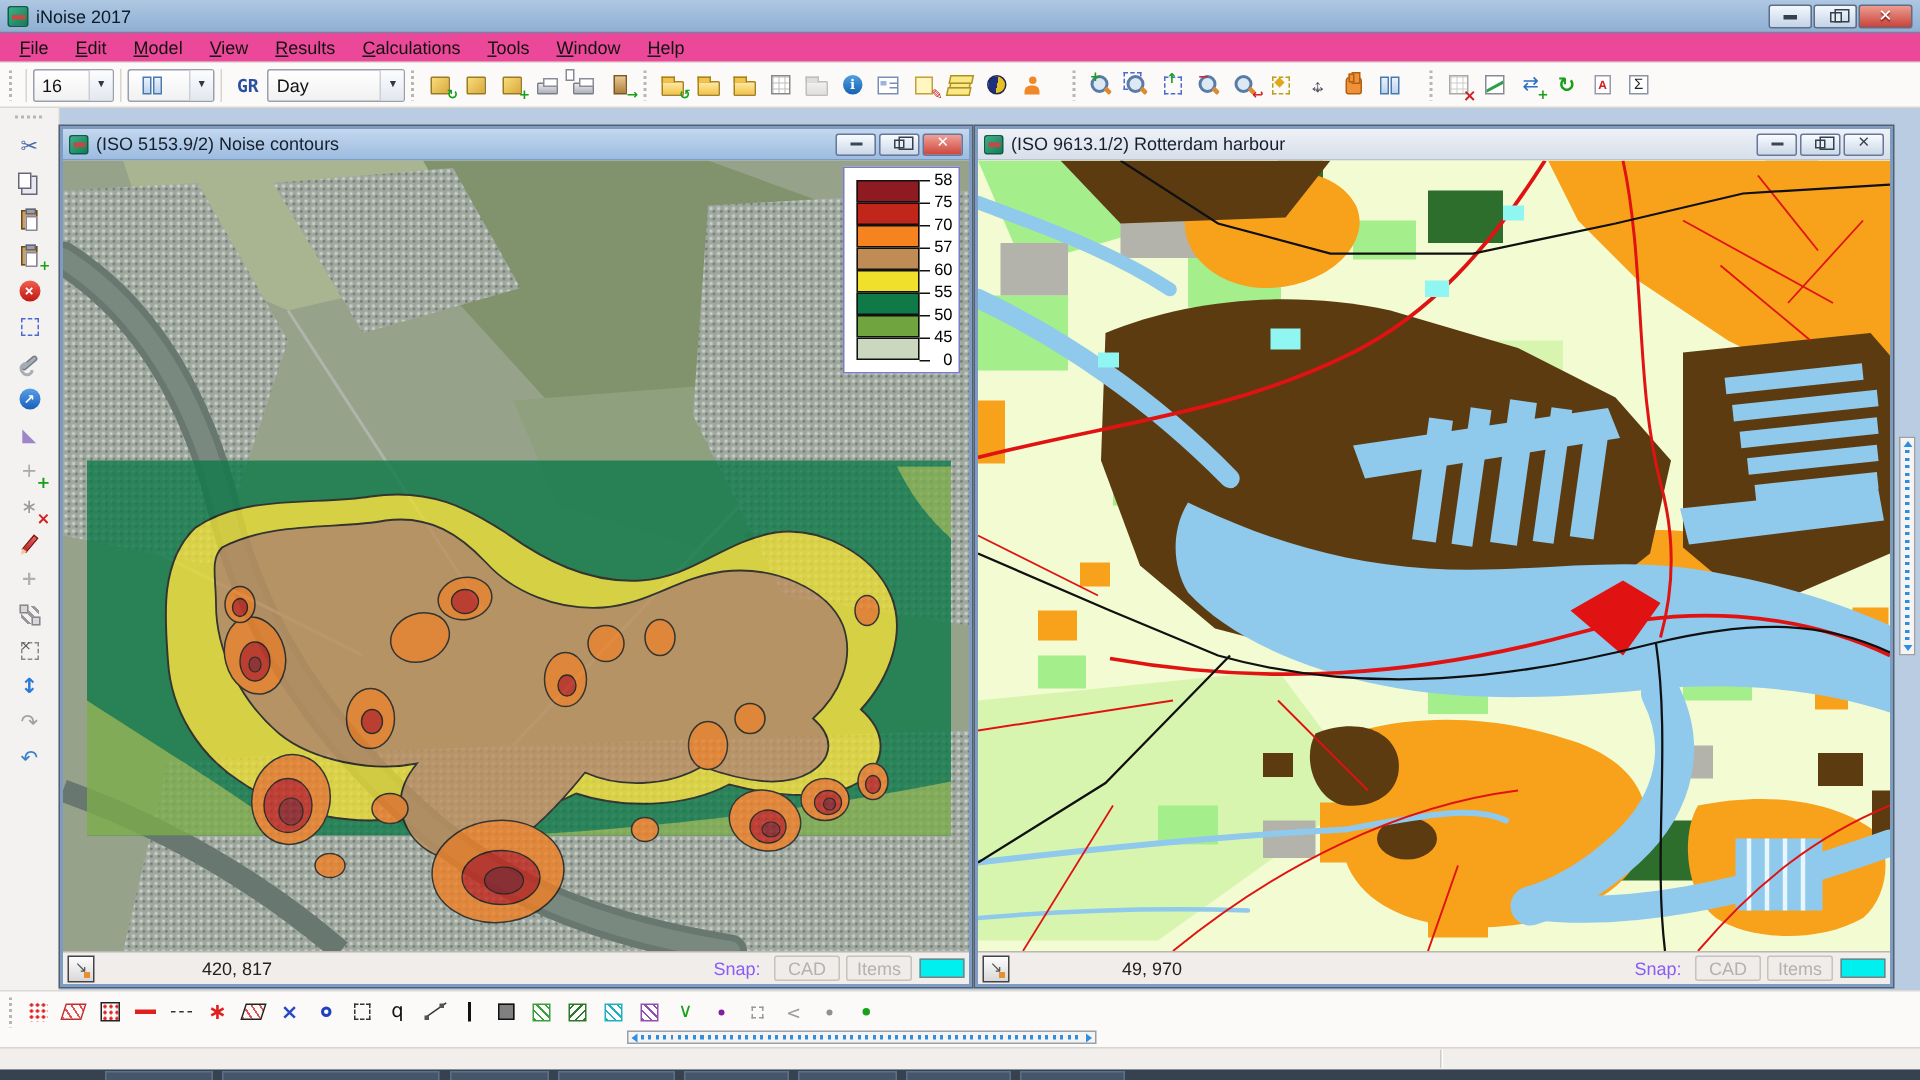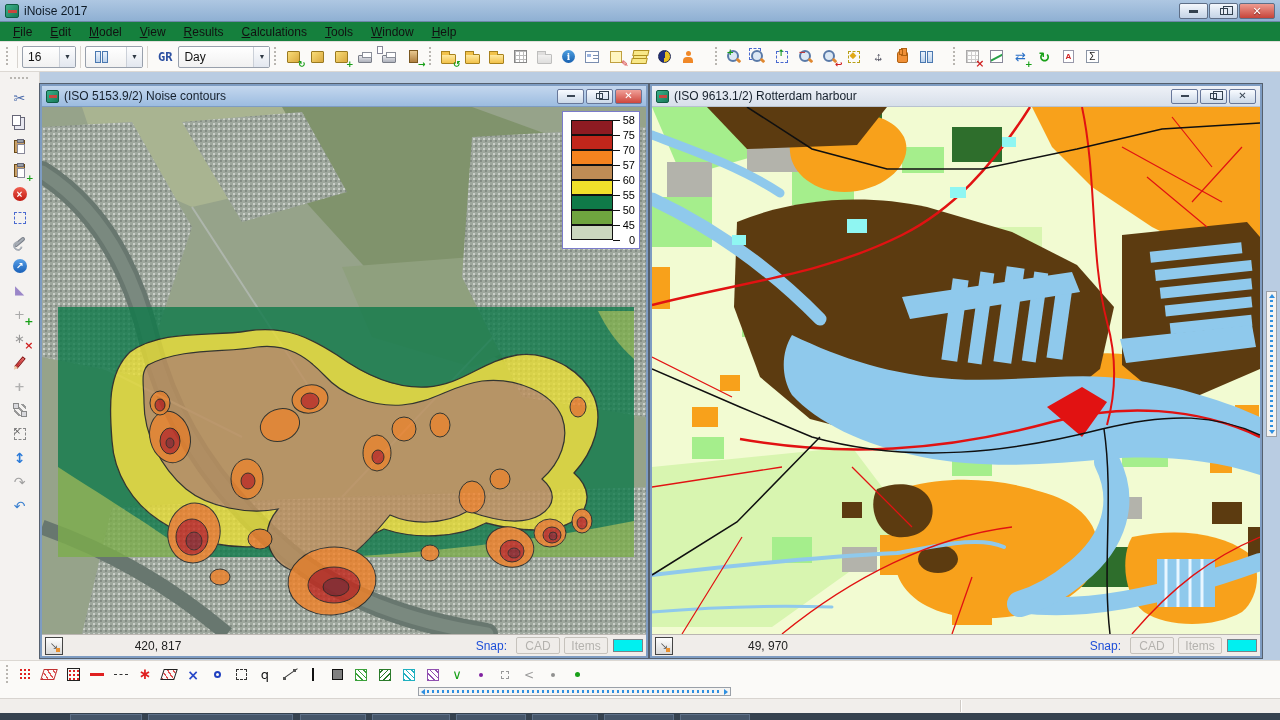--- a/index.html
+++ b/index.html
@@ -14,21 +14,21 @@
   .titlebar .title{font-size:12px;color:#0d1a26;}
   .winbtns{margin-left:auto;display:flex;align-self:flex-start;padding-top:3px;}
   .wbtn{width:29px;height:16px;margin-left:1px;border:1px solid #5E6E86;border-radius:2px;background:linear-gradient(#F4F8FD,#C4D3E6);display:flex;align-items:center;justify-content:center;}
   .wbtn.close{background:linear-gradient(#EE9B90,#C6443A);width:36px;}
   .gl-min{width:9px;height:3px;background:#33414F;display:inline-block;}
   .gl-restore{width:8px;height:7px;border:1px solid #33414F;position:relative;display:inline-block;background:#e8eef6;}
   .gl-restore::before{content:"";position:absolute;left:2px;top:-3px;width:8px;height:7px;border:1px solid #33414F;}
   .gl-close{color:#fff;font-weight:bold;font-size:11px;line-height:1;text-shadow:0 1px 1px #7a1e18;}
 
   
-  .menubar{height:20px;background:#15803d;border-bottom:1px solid #E2DFDB;display:flex;align-items:center;padding-left:4px;flex:0 0 20px;}
+  .menubar{height:20px;background:#ec4899;border-bottom:1px solid #E2DFDB;display:flex;align-items:center;padding-left:4px;flex:0 0 20px;}
   .menu-item{padding:2px 9px;cursor:default;}
   .menu-item u{text-decoration:underline;}
 
   
   .toolbar{background:#FBFAF8;border-bottom:1px solid #DCD8D3;display:flex;align-items:center;flex:0 0 30px;height:30px;padding-left:2px;}
   .grip{width:5px;height:20px;margin:0 3px;background-image:repeating-linear-gradient(#B9B6B1 0 2px,transparent 2px 4px);background-size:2px 100%;background-repeat:no-repeat;background-position:1px 0;}
   .tsep{width:1px;height:22px;background:#D8D4CF;margin:0 4px;}
   .combo{height:22px;border:1px solid #98A0AC;border-radius:2px;background:linear-gradient(#FFFFFF,#F1F1F1);display:flex;align-items:center;padding-left:5px;font-size:12px;}
   .combo .cval{white-space:nowrap;overflow:hidden;}
   .combo .arrow{margin-left:auto;width:16px;height:100%;border-left:1px solid #CBD0D8;background:linear-gradient(#FDFDFE,#E2E7EF);display:flex;align-items:center;justify-content:center;font-size:7px;color:#2f3944;}
@@ -115,21 +115,21 @@
   .cbtn.close-active{background:linear-gradient(#F0A098,#CE463C);}
   .cbtn.close-active .x{color:#fff;font-weight:bold;font-size:10px;line-height:1;}
   .cbtn.close-inactive .x{color:#3a4654;font-weight:bold;font-size:10px;line-height:1;}
   .cbody{flex:1 1 auto;position:relative;overflow:hidden;background:#9AA695;min-height:0;}
   .cbody svg{position:absolute;left:0;top:0;width:100%;height:100%;}
   .cstatus{flex:0 0 22px;height:22px;background:#F0EDEA;border-top:1px solid #BAB6B1;display:flex;align-items:center;padding:0 3px;font-size:12px;}
   .cs-tool{width:18px;height:18px;border:1px solid #444;background:linear-gradient(#FDFDFD,#D8D8D8);display:flex;align-items:center;justify-content:center;position:relative;font-size:10px;color:#555;}
   .cs-tool::after{content:"";position:absolute;right:2px;bottom:2px;width:4px;height:4px;background:#E89030;}
   .cs-coords{width:130px;text-align:center;margin-left:30px;color:#222;}
   .cs-right{margin-left:auto;display:flex;align-items:center;}
-  .cs-snap{margin-right:5px;color:#1d4ed8;}
+  .cs-snap{margin-right:5px;color:#8b5cf6;}
   .cs-btn{min-width:44px;height:17px;border:1px solid #C6C2BC;border-radius:2px;color:#B4B2AE;display:flex;align-items:center;justify-content:center;margin-left:4px;padding:0 6px;background:#EFECE9;}
   .cs-swatch{width:30px;height:13px;border:1px solid #7A8288;margin-left:5px;}
 
   
   .legend{position:absolute;top:4px;right:6px;width:78px;background:#fff;border:1px solid #7B7BCB;z-index:5;}
   .legend-inner{position:relative;margin:8px 6px 8px 8px;height:120px;}
   .lg-cell{position:absolute;left:0;width:42px;height:15px;border:1px solid #111;}
   .lg-tick{position:absolute;left:42px;width:7px;height:1px;background:#111;}
   .lg-label{position:absolute;left:50px;width:14px;text-align:right;font-size:11px;line-height:11px;color:#000;}
 

